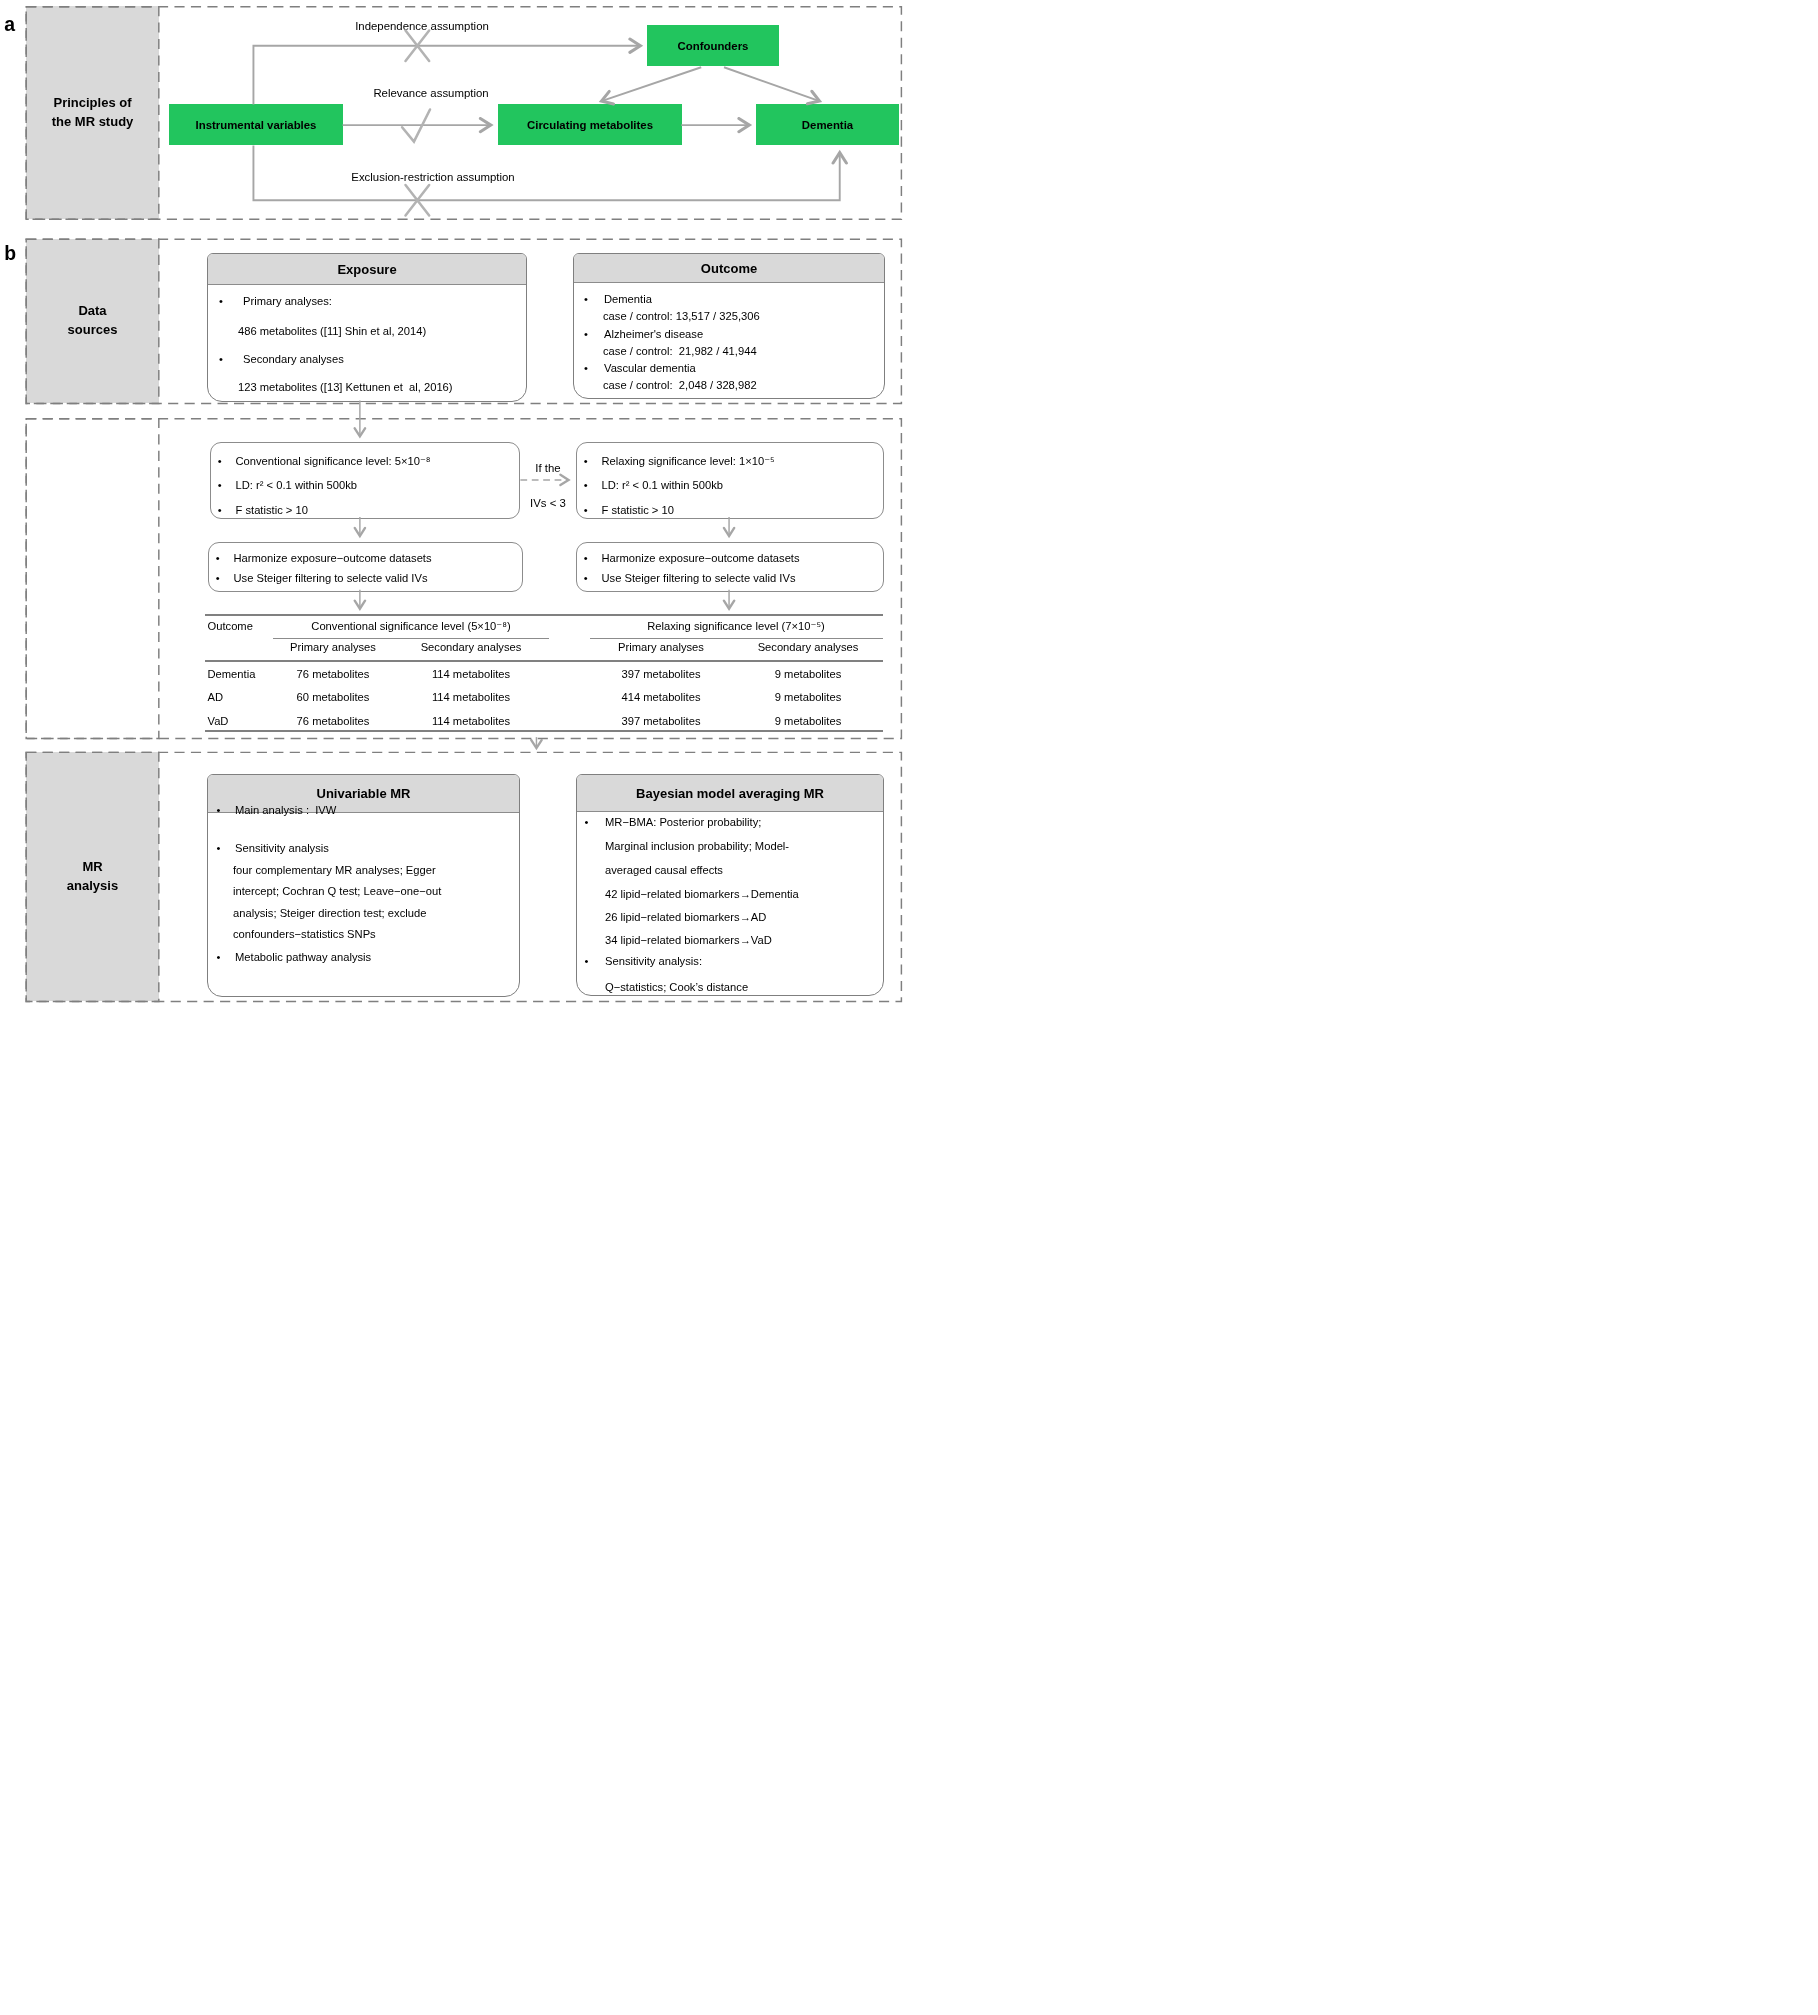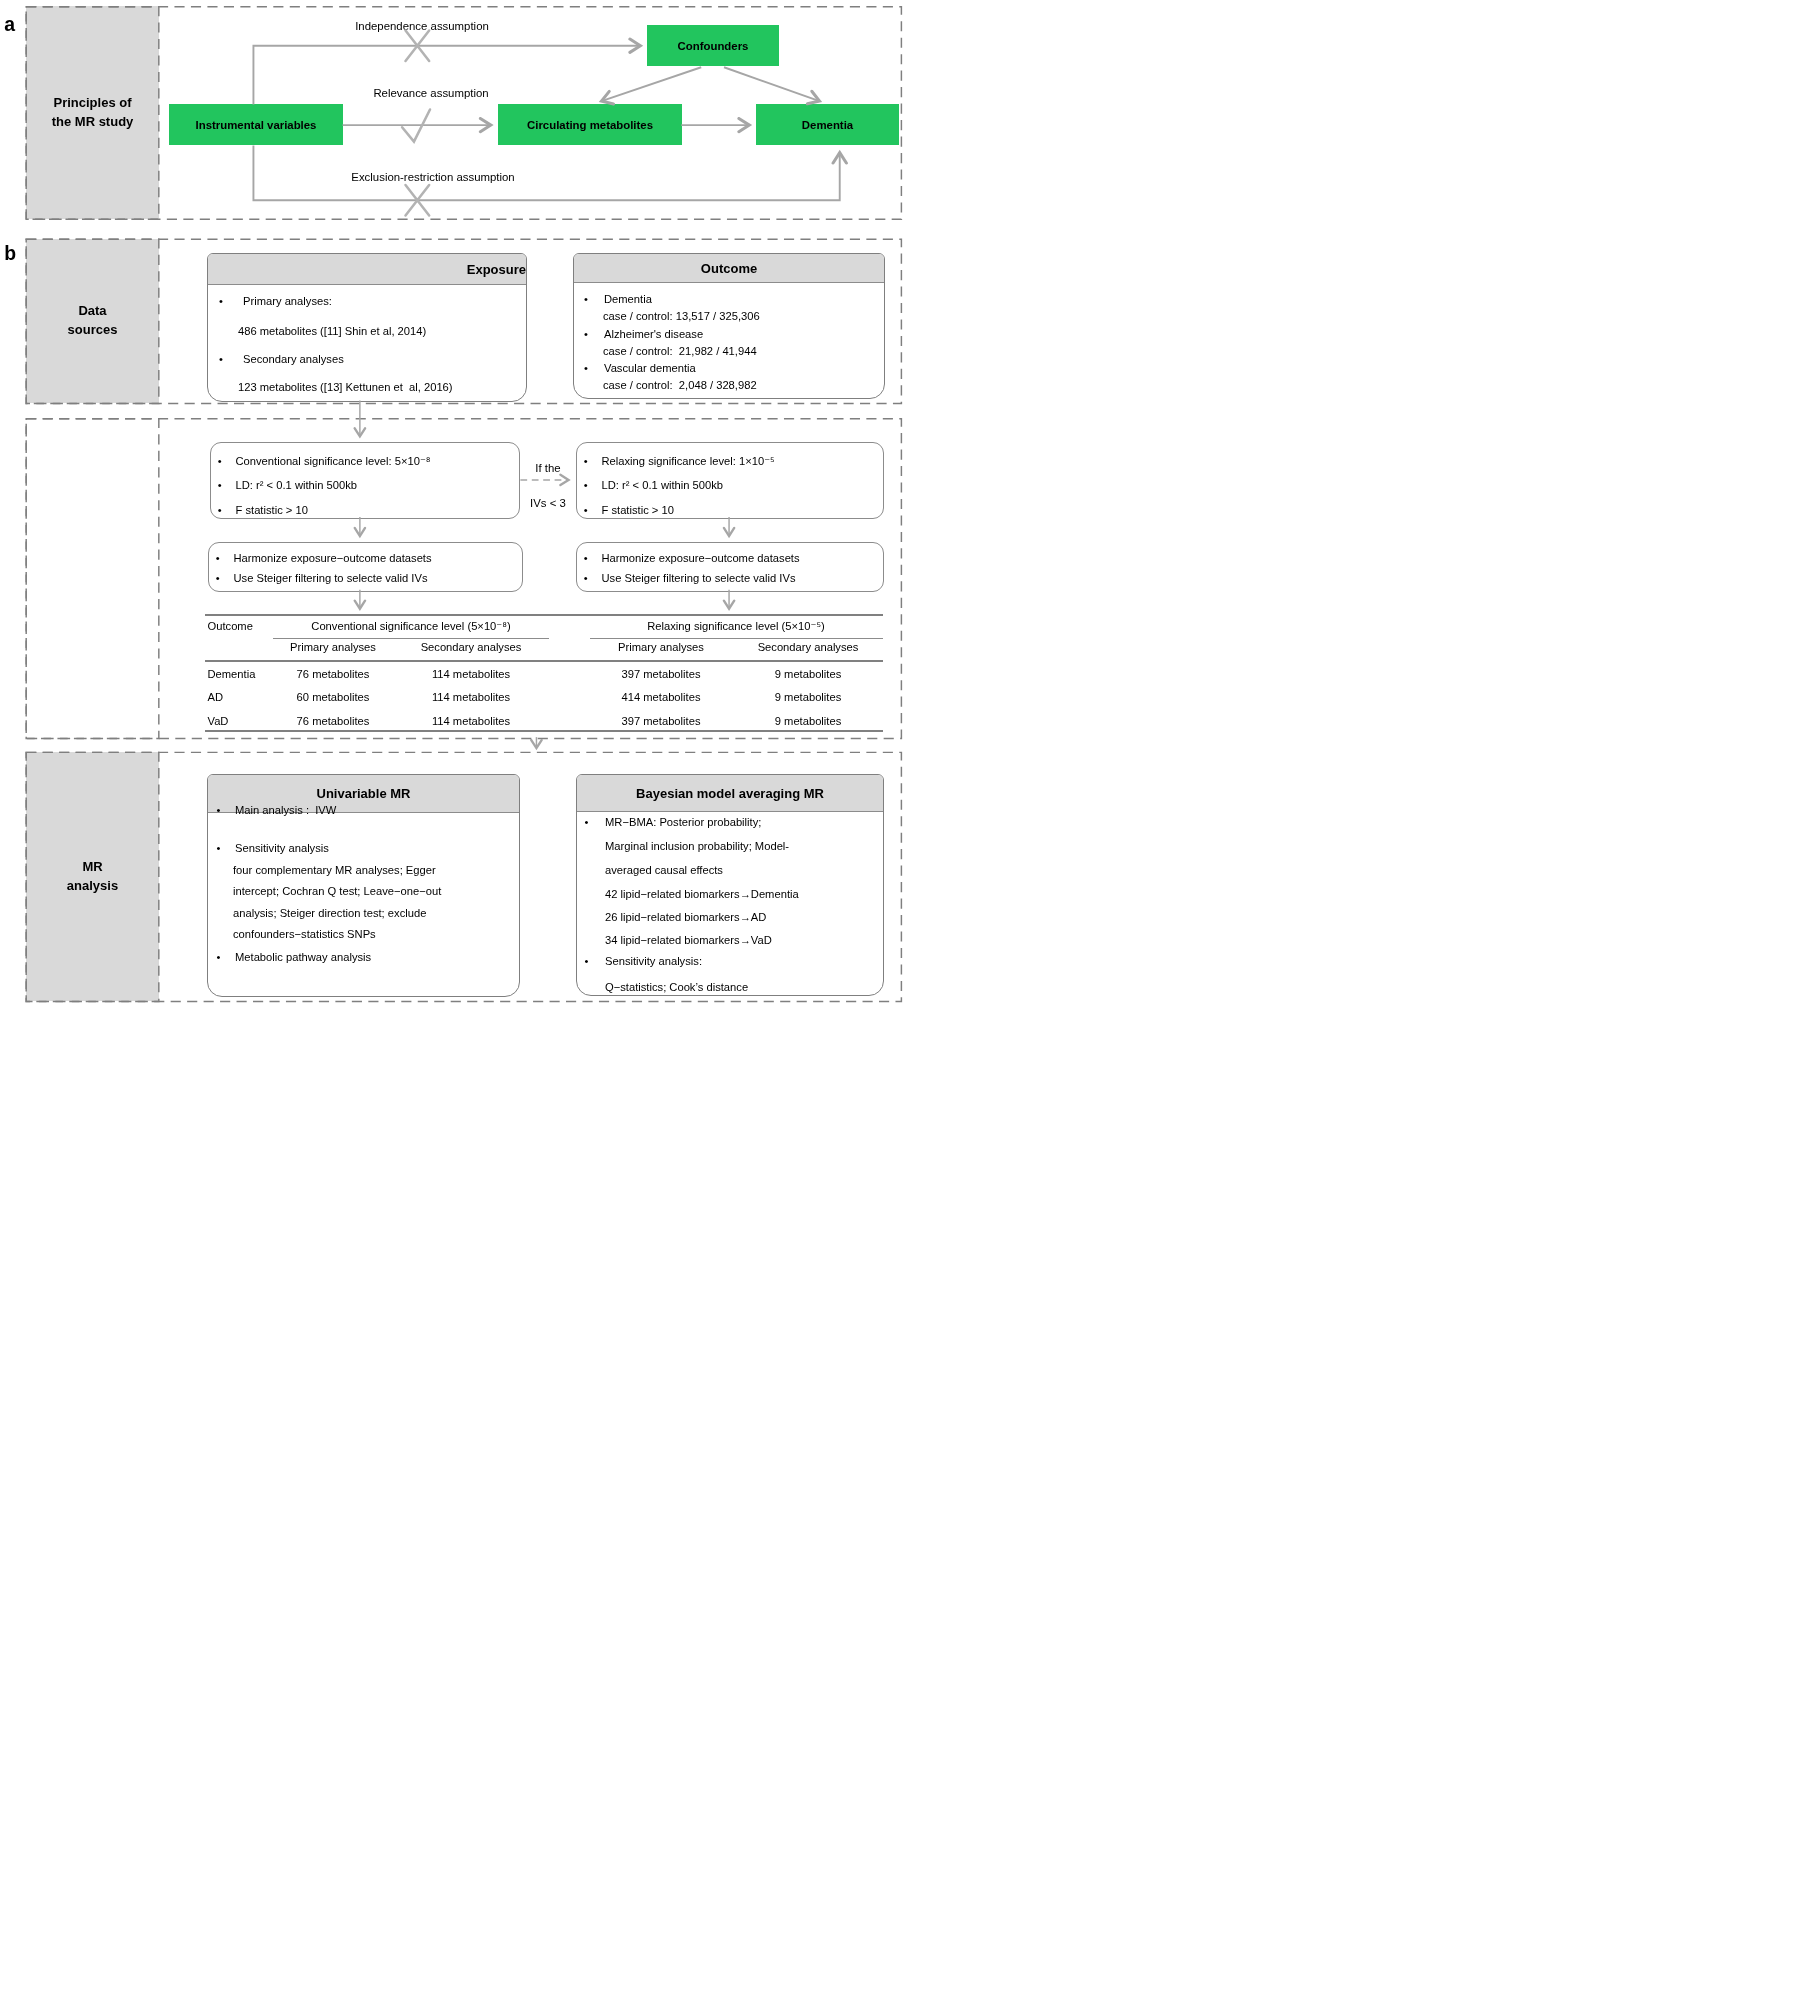--- a/index.html
+++ b/index.html
@@ -67,21 +67,21 @@
   <div class="flabel" style="left:433px;top:171px;">Exclusion-restriction assumption</div>
 
   <div class="panel-tag" style="left:4.2px;top:244px;">b</div>
 
   <div class="sidebar" style="top:239px;height:164px;">
     <div class="lbl">Data
 sources</div>
   </div>
 
   <div class="bigbox exp" style="left:207px;top:253px;width:318px;height:147px;">
-    <div class="hdr" style="height:30px;justify-content:flex-end;">
+    <div class="hdr" style="height:30px;">
       <span>Exposure</span>
     </div>
     <div class="row li" style="top:40px;"><span>Primary analyses:</span></div>
     <div class="row cont" style="top:70px;"><span>486 metabolites ([11] Shin et al, 2014)</span></div>
     <div class="row li" style="top:98px;"><span>Secondary analyses</span></div>
     <div class="row cont" style="top:126px;"><span>123 metabolites ([13] Kettunen et  al, 2016)</span></div>
   </div>
 
   <div class="bigbox out" style="left:573px;top:253px;width:310px;height:144px;">
     <div class="hdr" style="height:28px;">
@@ -118,21 +118,21 @@
 
   <div class="rbox harm" style="left:576px;top:542px;width:306px;height:48px;">
     <div class="row li" style="top:8px;"><span>Harmonize exposure−outcome datasets</span></div>
     <div class="row li" style="top:28px;"><span>Use Steiger filtering to selecte valid IVs</span></div>
   </div>
 
   <div class="tbl" style="left:205px;top:614px;width:678px;height:117px;">
     <div class="tline" style="left:0;top:0;width:678px;height:1.7px;"></div>
     <div class="tcell" style="left:2.5px;top:6px;">Outcome</div>
     <div class="tcell c" style="left:206px;top:6px;">Conventional significance level (5×10⁻⁸)</div>
-    <div class="tcell c" style="left:531px;top:6px;">Relaxing significance level (5×10⁻⁵)</div>
+    <div class="tcell c" style="left:531px;top:6px;">Relaxing significance level (7×10⁻⁵)</div>
     <div class="tsub" style="left:68px;top:24px;width:276px;height:1.3px;"></div>
     <div class="tsub" style="left:385px;top:24px;width:293px;height:1.3px;"></div>
     <div class="tcell c" style="left:128px;top:27px;">Primary analyses</div>
     <div class="tcell c" style="left:266px;top:27px;">Secondary analyses</div>
     <div class="tcell c" style="left:456px;top:27px;">Primary analyses</div>
     <div class="tcell c" style="left:603px;top:27px;">Secondary analyses</div>
     <div class="tline" style="left:0;top:46px;width:678px;height:1.7px;"></div>
 
     <div class="tcell" style="left:2.5px;top:54px;">Dementia</div>
     <div class="tcell c" style="left:128px;top:54px;">76 metabolites</div>

